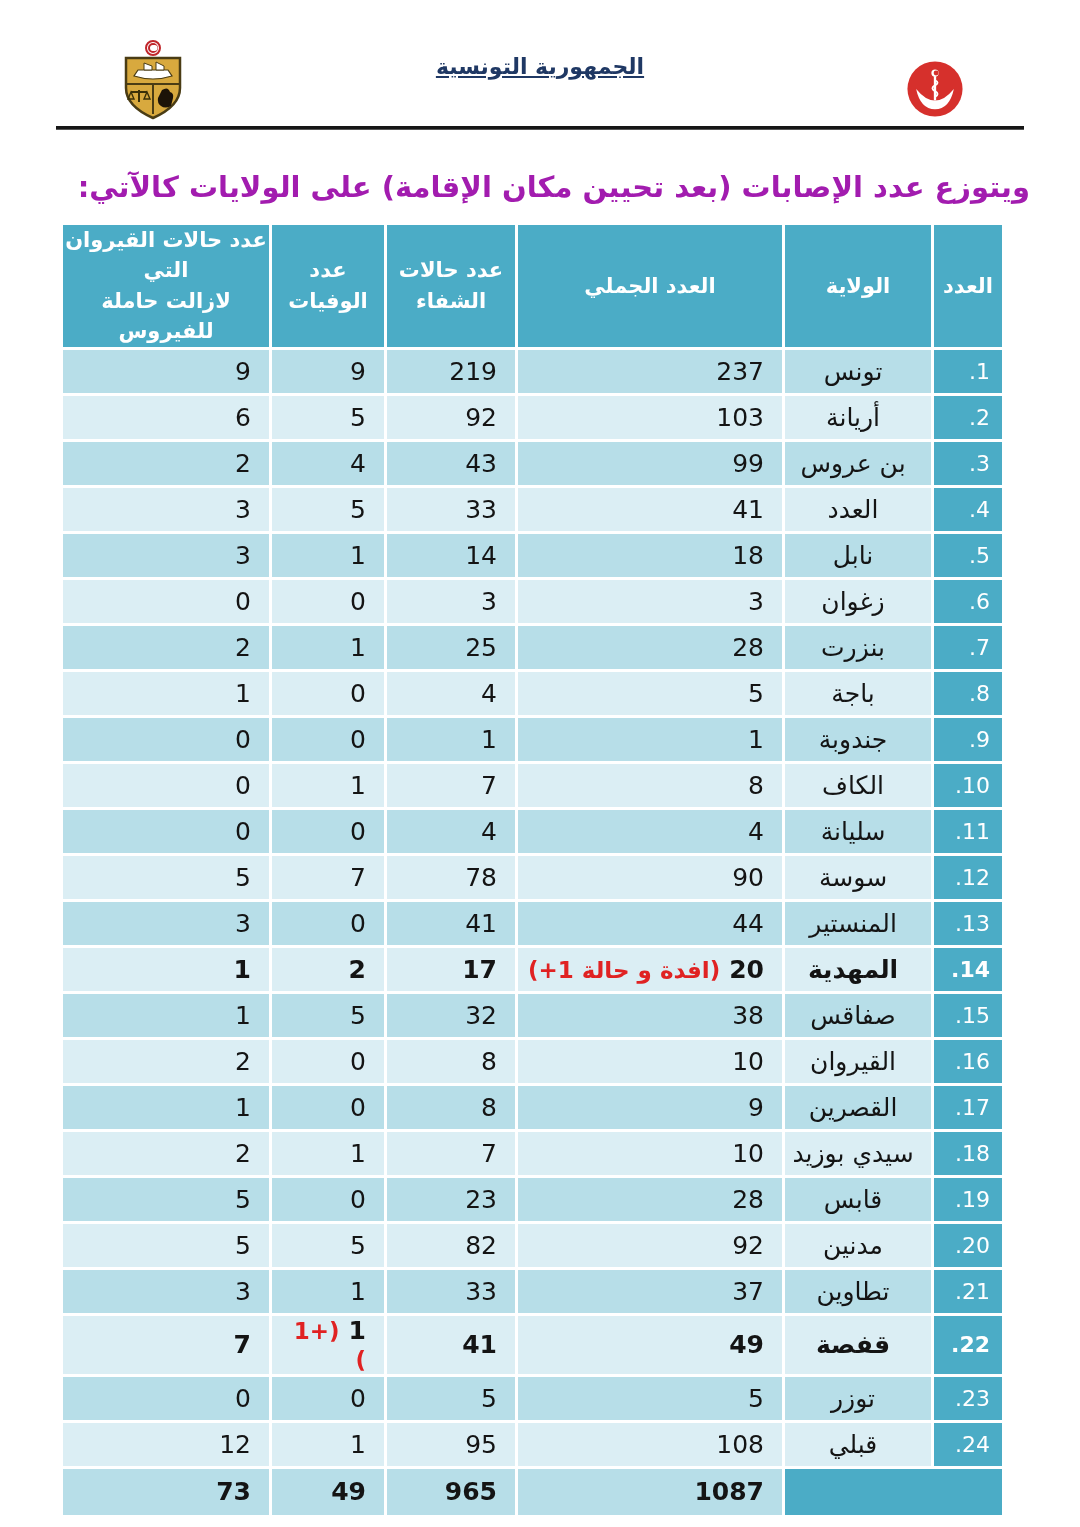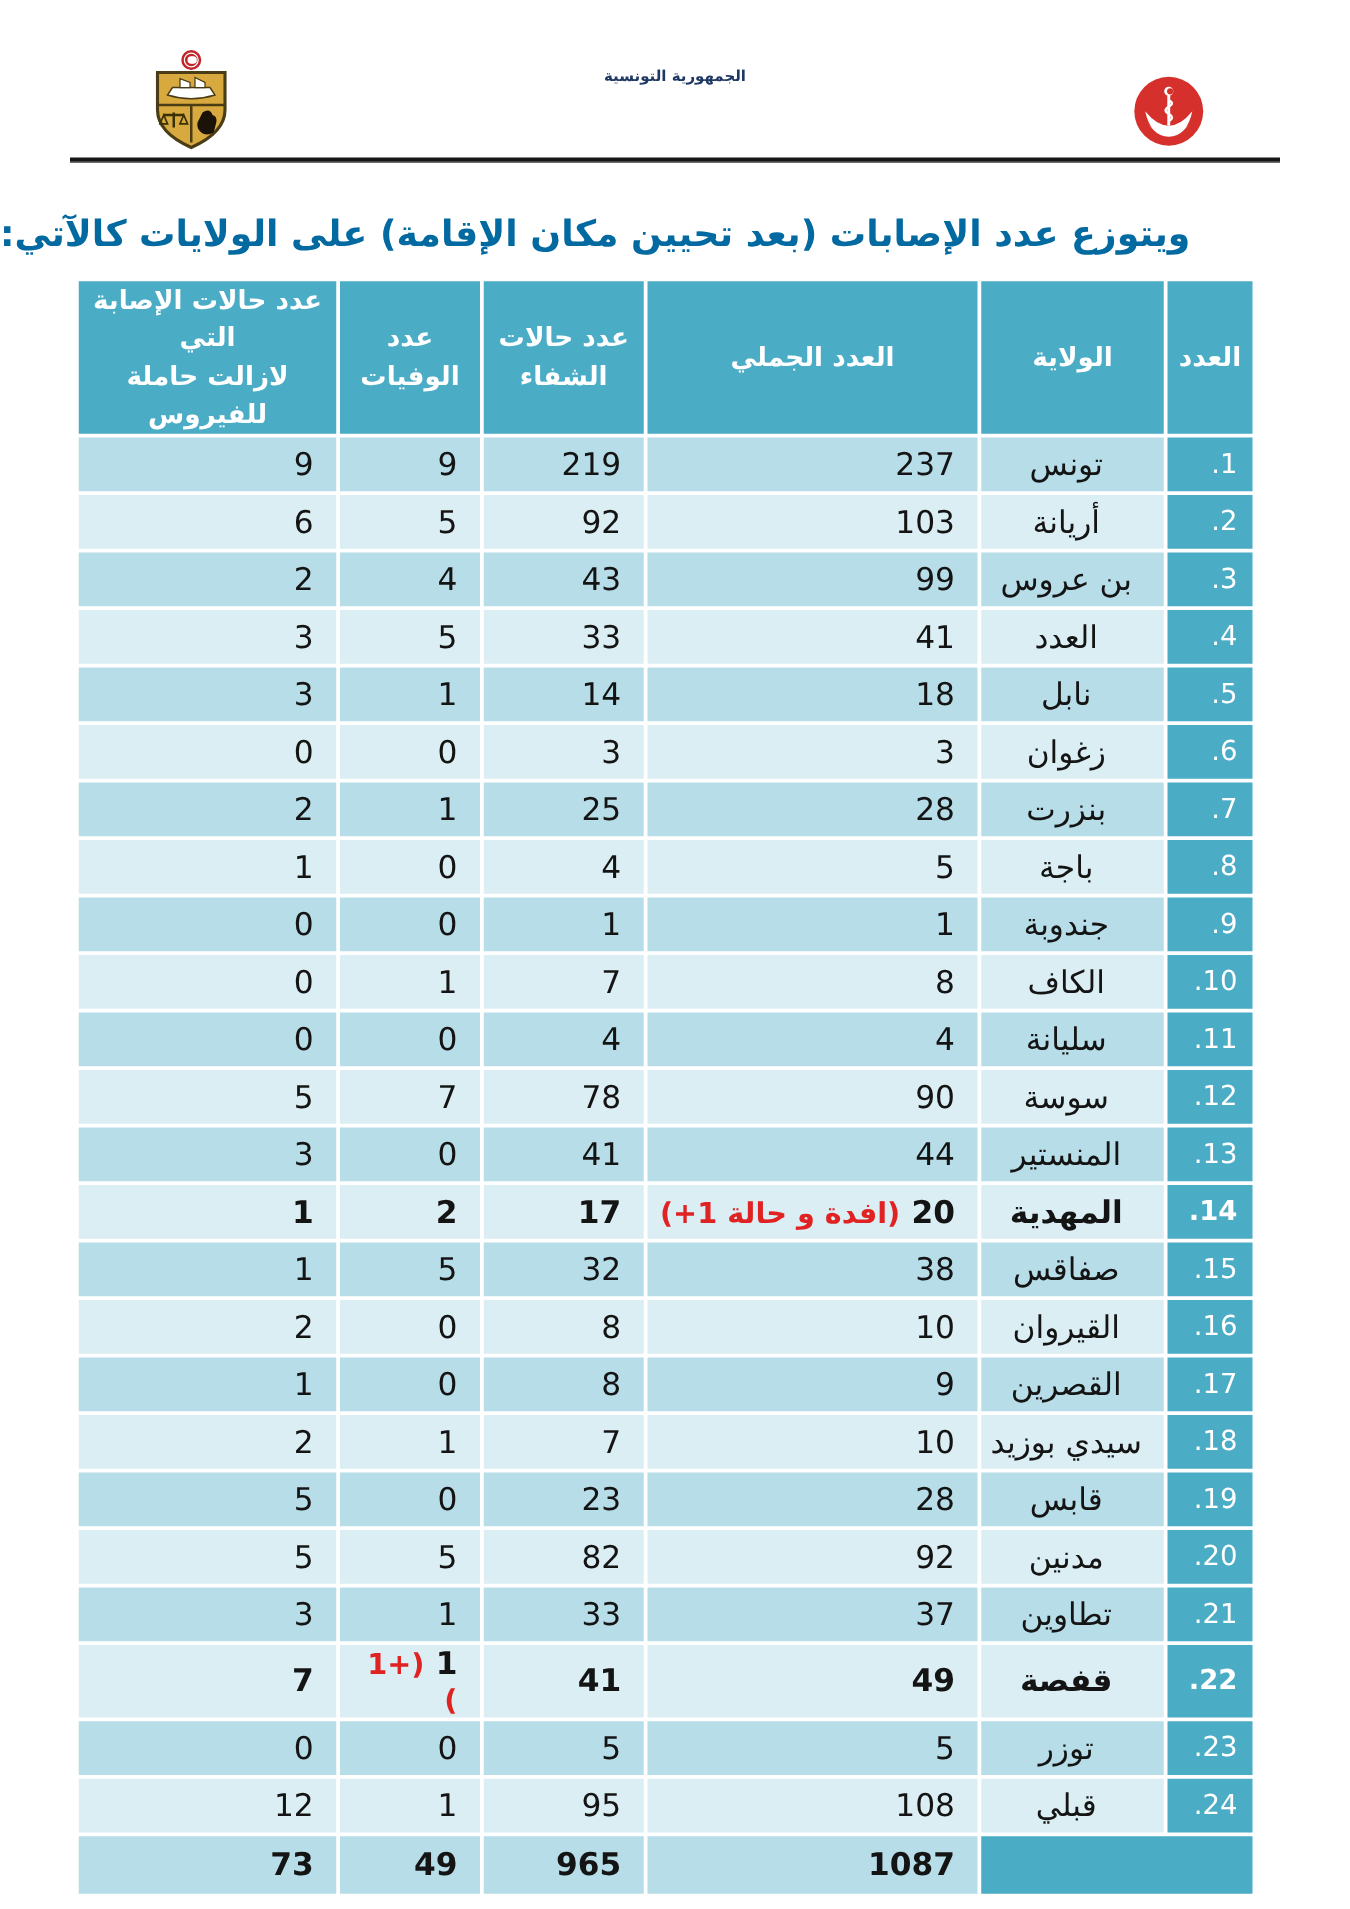--- a/index.html
+++ b/index.html
@@ -12,27 +12,27 @@
     --ink:#141414;
   }
   *{box-sizing:border-box;margin:0;padding:0;}
   body{background:#ffffff;font-family:"DejaVu Sans","Liberation Sans",sans-serif;}
   .page{position:relative;width:1080px;height:1527px;background:#ffffff;margin:0 auto;overflow:hidden;}
 
   
   .topbar{position:relative;height:126px;}
   .emblem{position:absolute;left:118px;top:40px;width:70px;height:80px;}
   .gov-text{position:absolute;left:0;right:0;top:54px;text-align:center;color:var(--navy);}
-  .gov-line1{font-size:12px;font-weight:700;}
+  .gov-line1{font-size:22px;font-weight:700;text-decoration:underline;}
   .gov-line2{font-size:17px;font-weight:700;margin-top:16px;}
   .moh-logo{position:absolute;left:906px;top:60px;width:58px;height:58px;}
   .rule{height:4px;background:#161616;margin:0 56px;border-bottom:1px solid #555;}
 
   
-  .doc-title{direction:rtl;text-align:left;padding:40px 50px 18px 0;font-size:29px;color:#0369a1;font-weight:700;}
+  .doc-title{direction:rtl;text-align:right;padding:40px 50px 18px 0;font-size:29px;color:#a21caf;font-weight:700;}
   .doc-title .bold-seg{font-weight:800;}
 
   
   table.gov{border-collapse:separate;border-spacing:3px;margin:0 auto 0 60px;table-layout:fixed;}
   table.gov col.w-idx{width:68px;}
   table.gov col.w-name{width:146px;}
   table.gov col.w-total{width:264px;}
   table.gov col.w-rec{width:128px;}
   table.gov col.w-dth{width:112px;}
   table.gov col.w-act{width:206px;}
@@ -107,21 +107,21 @@
         <col class="w-act">
     </colgroup>
     <thead>
       <tr>
         <th>العدد</th>
         <th>الولاية</th>
         <th>العدد الجملي</th>
         <th>عدد حالات
 الشفاء</th>
         <th>عدد الوفيات</th>
-        <th>عدد حالات الإصابة التي
+        <th>عدد حالات القيروان التي
 لازالت حاملة للفيروس</th>
       </tr>
     </thead>
     <tbody id="tbody">
         <tr class="odd">
           <td class="c-idx"><span>1.</span></td>
           <td class="c-name"><span>تونس</span></td>
           <td class="c-val"><span>237</span></td>
           <td class="c-val"><span>219</span></td>
           <td class="c-val"><span>9</span></td>

